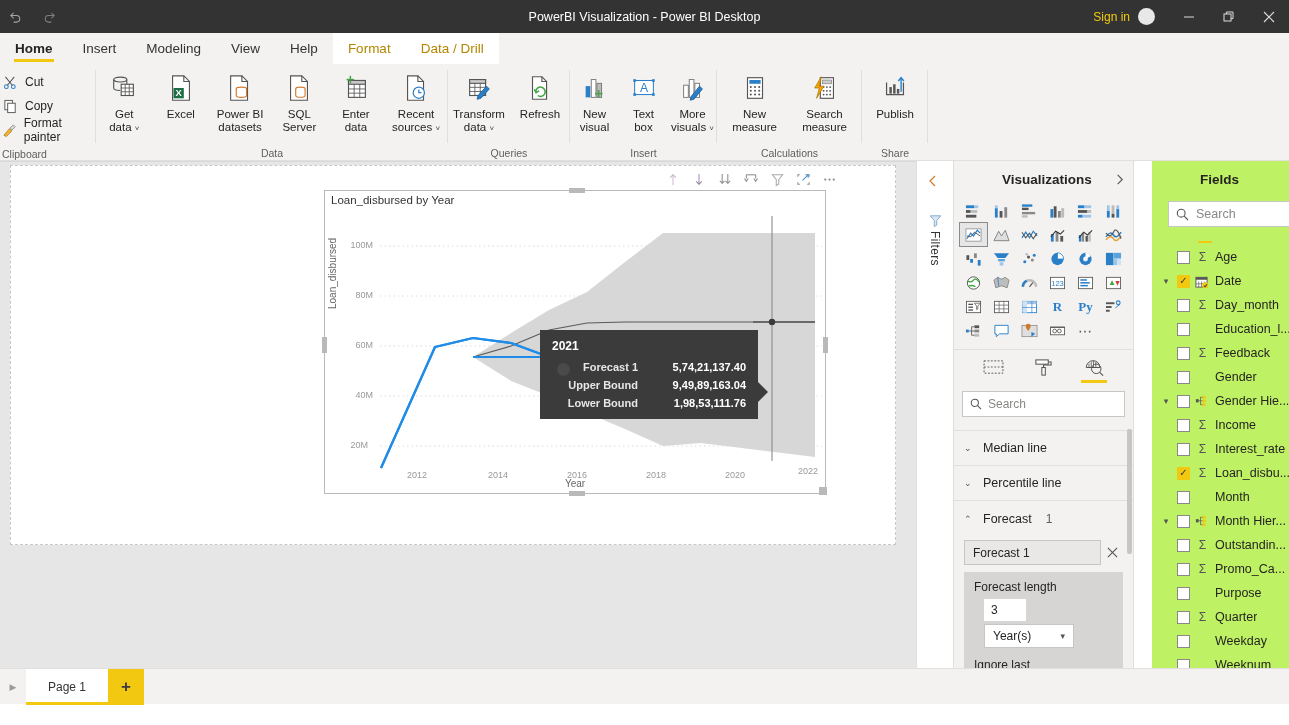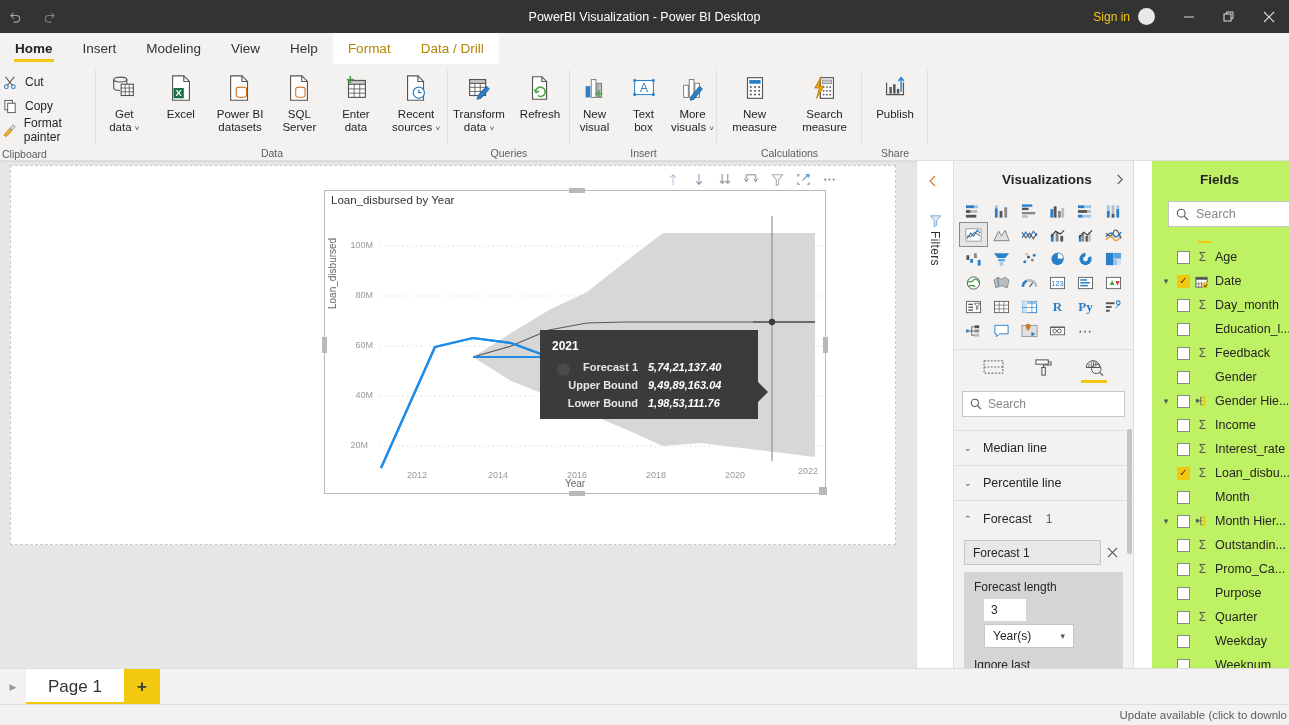--- a/index.html
+++ b/index.html
@@ -111,37 +111,37 @@
   .xtick { position: absolute; font-size: 9px; color: #999; text-align: center; width: 40px; }
 
   
   .tooltip {
     position: absolute; left: 215px; top: 139px; width: 218px; height: 89px;
     background: #3b3b3b; color: #fff; padding: 9px 12px 6px 12px;
   }
   .tt-title { font-size: 12px; font-weight: bold; margin-bottom: 5px; }
   .tt-row { display: flex; font-size: 11px; line-height: 18px; }
   .tt-key { flex: 1; text-align: right; font-weight: bold; color: #e6e6e6; padding-right: 10px; }
-  .tt-val { width: 98px; text-align: left; font-weight: bold; color: #ffffff; font-style: italic; }
+  .tt-val { width: 98px; text-align: right; font-weight: bold; color: #ffffff; }
   .tt-dot { position: absolute; left: 17px; top: 33px; width: 13px; height: 13px; border-radius: 50%; background: #4a4a4a; }
   .tt-arrow {
     position: absolute; right: -10px; top: 51px; width: 0; height: 0;
     border-top: 11px solid transparent; border-bottom: 11px solid transparent; border-left: 11px solid #3b3b3b;
   }
 
   
   .pagebar {
     position: absolute; top: 668px; left: 0; width: 1289px; height: 36px;
     background: #f3f2f1; border-top: 1px solid #e1dfdd;
     display: flex; align-items: center;
   }
   .pb-arrow { width: 26px; text-align: center; font-size: 9px; color: #9a9a9a; }
   .pb-tab {
     background: #ffffff; height: 36px; padding: 0 22px; display: flex; align-items: center;
-    font-size: 17px; color: #333; position: relative;
+    font-size: 12px; color: #333; position: relative;
   }
   .pb-tab::after { content:""; position:absolute; left:0; right:0; bottom:0; height:3px; background:#f2c811; }
   .pb-add {
     width: 36px; height: 36px; background: #f2c811; display: flex; align-items: center;
     justify-content: center; font-size: 17px; color: #3b3b3b; font-weight: bold;
   }
 
   
   .statusbar {
     position: absolute; top: 704px; left: 0; width: 1289px; height: 21px;
@@ -1234,17 +1234,14 @@
       </div>
     </div>
   </div>
 
   <div class="pagebar">
     <span class="pb-arrow">▶</span>
     <div class="pb-tab">Page 1</div>
     <div class="pb-add">+</div>
   </div>
 
-  <div class="statusbar">
-    <span>Update available (click to downlo</span>
-  </div>
 
 </div>
 
 </body></html>

